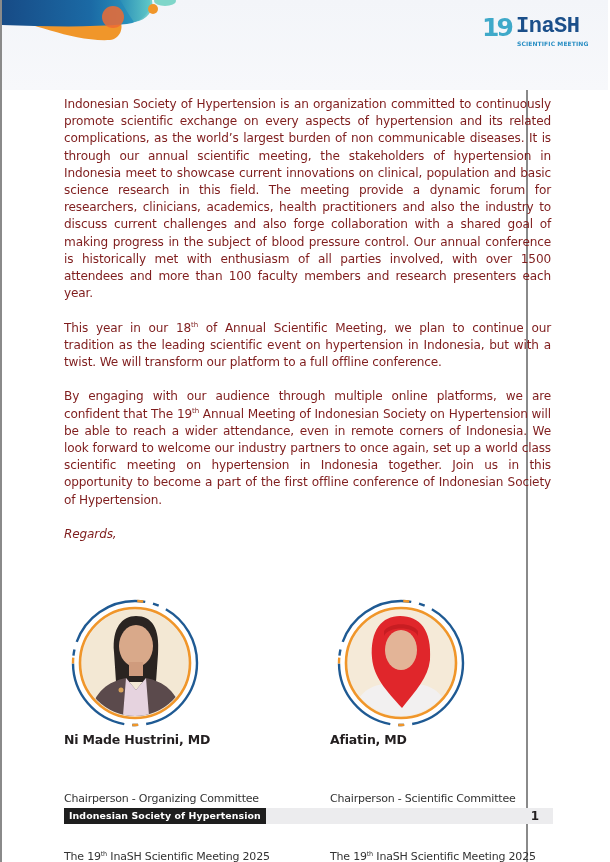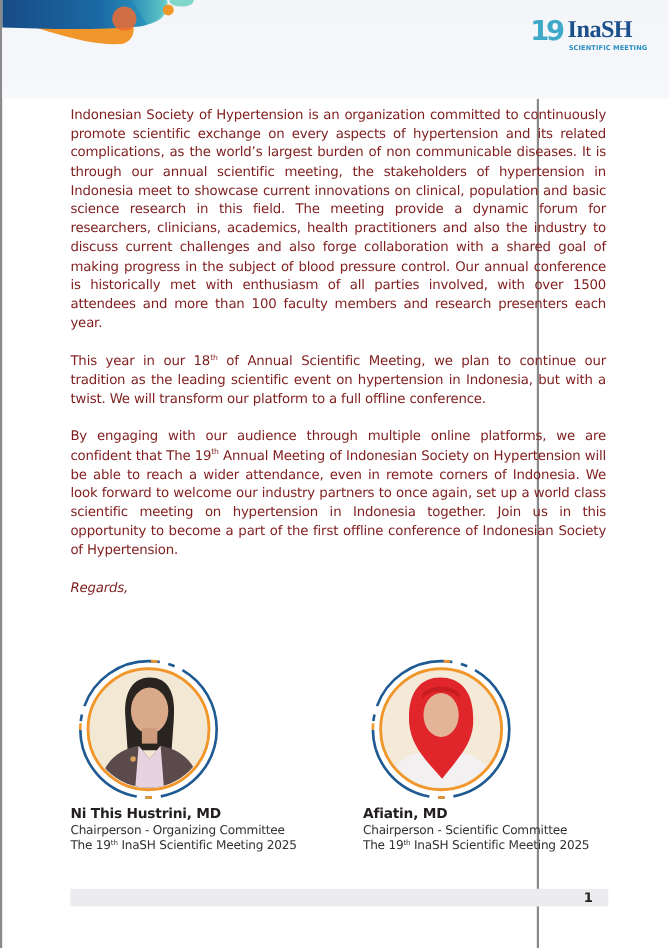--- a/index.html
+++ b/index.html
@@ -4,42 +4,42 @@
 <style>
   html, body { margin: 0; padding: 0; }
   body {
     width: 610px; height: 862px; overflow: hidden;
     background: #ffffff;
     font-family: "DejaVu Sans", sans-serif;
     color: #231f20;
     position: relative;
   }
   .page {
-    position: absolute; left: 0; top: 0; width: 490px; height: 862px;
+    position: absolute; left: 0; top: 0; width: 528px; height: 862px;
     box-sizing: border-box;
     border-left: 2px solid #8a8a8a;
     border-right: 2px solid #8a8a8a;
     background: #ffffff;
   }
   .header-bg {
     position: absolute; left: 0; top: 0; width: 606px; height: 90px;
     background: linear-gradient(180deg, #f3f5f9 0%, #f7f8fb 100%);
   }
   .decor { position: absolute; left: 0; top: 0; }
   .logo {
     position: absolute; left: 480px; top: 14px; width: 112px; height: 34px;
   }
   .logo-19 {
     position: absolute; left: 0; top: 0;
     font-family: "DejaVu Sans", sans-serif; font-weight: bold; font-size: 25px;
     color: #3fa9c9; letter-spacing: -3px; line-height: 28px;
   }
   .logo-name {
     position: absolute; left: 34px; top: 0px;
-    font-family: Liberation Serif, serif; font-weight: bold; font-size: 22px;
+    font-family: Liberation Mono, monospace; font-weight: bold; font-size: 22px;
     color: #1b4f8a; line-height: 26px; letter-spacing: -0.5px;
   }
   .logo-sub {
     position: absolute; left: 35px; top: 26px;
     font-family: "DejaVu Sans", sans-serif; font-weight: bold; font-size: 6px;
     color: #2a8fc4; letter-spacing: 0.1px; white-space: nowrap;
   }
   .title-bar {
     position: absolute; left: 87px; top: 48px; width: 519px; height: 31px;
     border-radius: 4px 0 0 4px;
@@ -67,21 +67,21 @@
   .signer.right { left: 328px; }
   .photo-wrap {
     position: relative; width: 130px; height: 130px; margin-left: 6px;
   }
   .photo-wrap svg { position: absolute; left: 0; top: 0; }
   .sig-name {
     margin-top: 4px; font-weight: bold; font-size: 12.5px; color: #231f20;
     line-height: 16px; letter-spacing: -0.2px;
   }
   .sig-role, .sig-event {
-    font-size: 11px; line-height: 14px; color: #333333; letter-spacing: -0.2px;
+    font-size: 11px; line-height: 14px; color: #333333; letter-spacing: -0.2px; margin-top: 44px;
   }
   .sig-event sup { font-size: 6.5px; vertical-align: 4px; line-height: 0; }
   .footer {
     position: absolute; left: 62px; top: 808px; width: 489px; height: 16px;
     background: #ececee;
   }
   .footer-label {
     position: absolute; left: 0; top: 0; height: 16px; line-height: 16px;
     background: #1e1e1e; color: #ffffff; padding: 0 5px;
     font-family: "DejaVu Sans", sans-serif; font-weight: bold; font-size: 9.4px;
@@ -148,21 +148,21 @@
           <rect x="0" y="0" width="130" height="130" fill="#f3e8d4"></rect>
           <path d="M44 54 C42 30 52 18 66 18 C82 18 90 30 88 56 L86 84 L46 84 Z" fill="#2a2421"></path>
           <ellipse cx="66" cy="48" rx="17" ry="21" fill="#d9a98a"></ellipse>
           <rect x="59" y="64" width="14" height="14" fill="#cf9b7d"></rect>
           <path d="M18 130 C20 96 36 84 56 80 L66 92 L76 80 C96 84 112 96 114 130 Z" fill="#5b4a4c"></path>
           <path d="M56 80 L66 92 L76 80 L80 130 L52 130 Z" fill="#e6d3df"></path>
           <circle cx="51" cy="92" r="2.5" fill="#d8a35a"></circle>
         </g>
       </svg>
     </div>
-    <div class="sig-name">Ni This Hustrini, MD</div>
+    <div class="sig-name">Ni Made Hustrini, MD</div>
     <div class="sig-role">Chairperson - Organizing Committee</div>
     <div class="sig-event"><span>The 19</span><sup>th</sup><span> InaSH Scientific Meeting 2025</span></div>
   </div>
 
   <div class="signer right">
     <div class="photo-wrap">
       <svg width="130" height="130" viewBox="0 0 130 130">
         <defs>
           <clipPath id="c2">
               <circle cx="65" cy="65" r="53"></circle>
@@ -179,16 +179,17 @@
           <path d="M48 38 C52 28 78 28 82 38 L82 33 C76 24 54 24 48 33 Z" fill="#c71d22"></path>
         </g>
       </svg>
     </div>
     <div class="sig-name">Afiatin, MD</div>
     <div class="sig-role">Chairperson - Scientific Committee</div>
     <div class="sig-event"><span>The 19</span><sup>th</sup><span> InaSH Scientific Meeting 2025</span></div>
   </div>
 
   <div class="footer">
+    <span class="footer-label">Indonesian Society of Hypertension</span>
     <span class="footer-page">1</span>
   </div>
 
 </div>
 
 </body></html>

